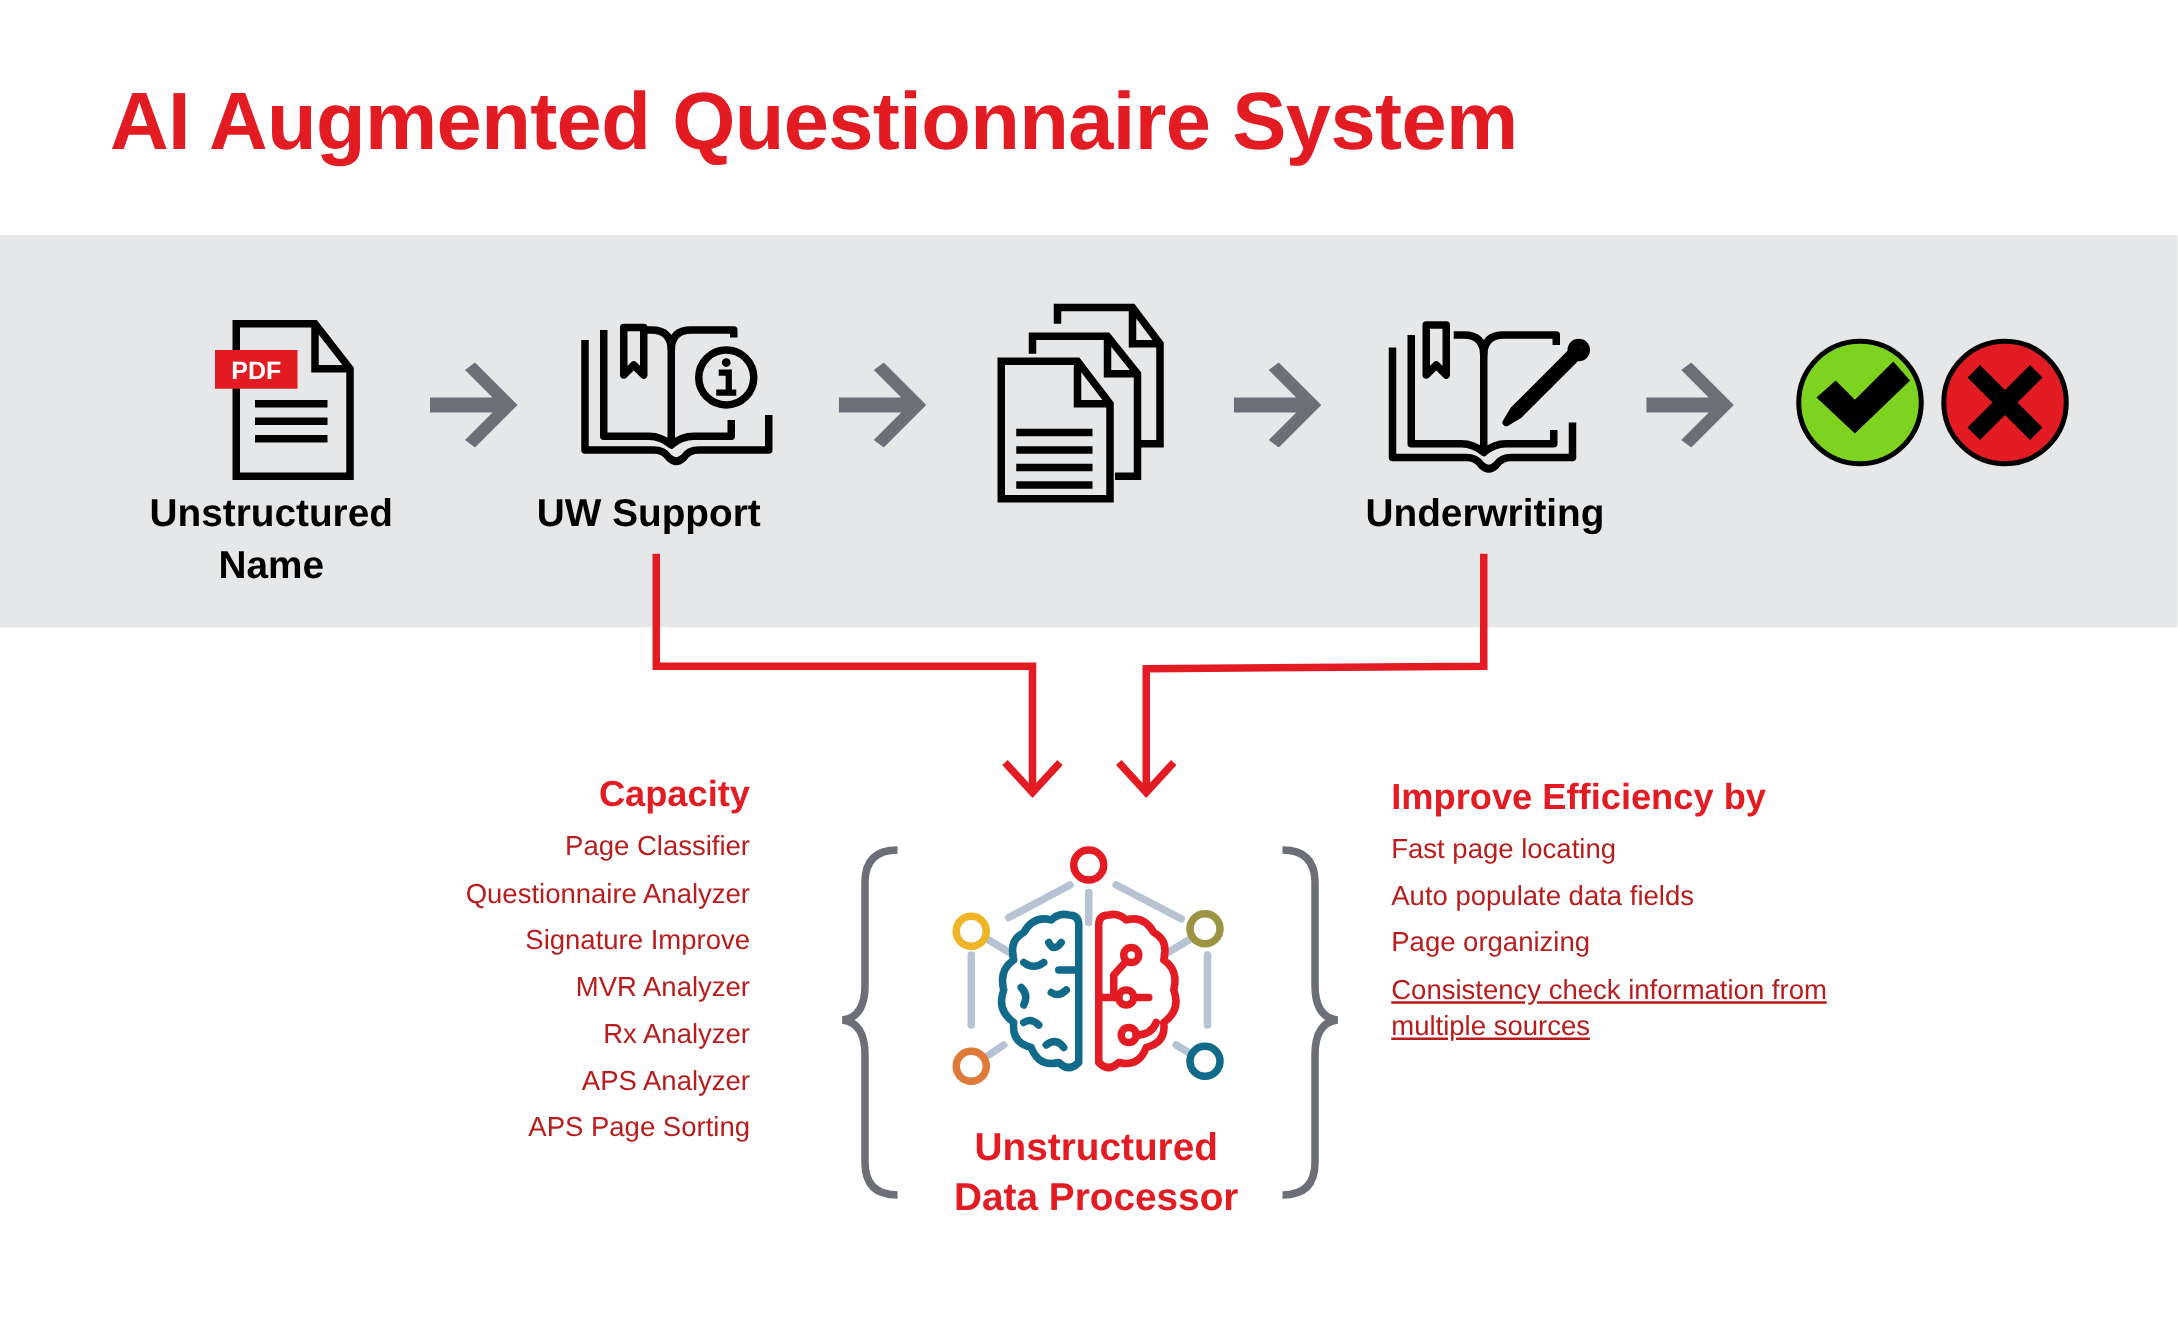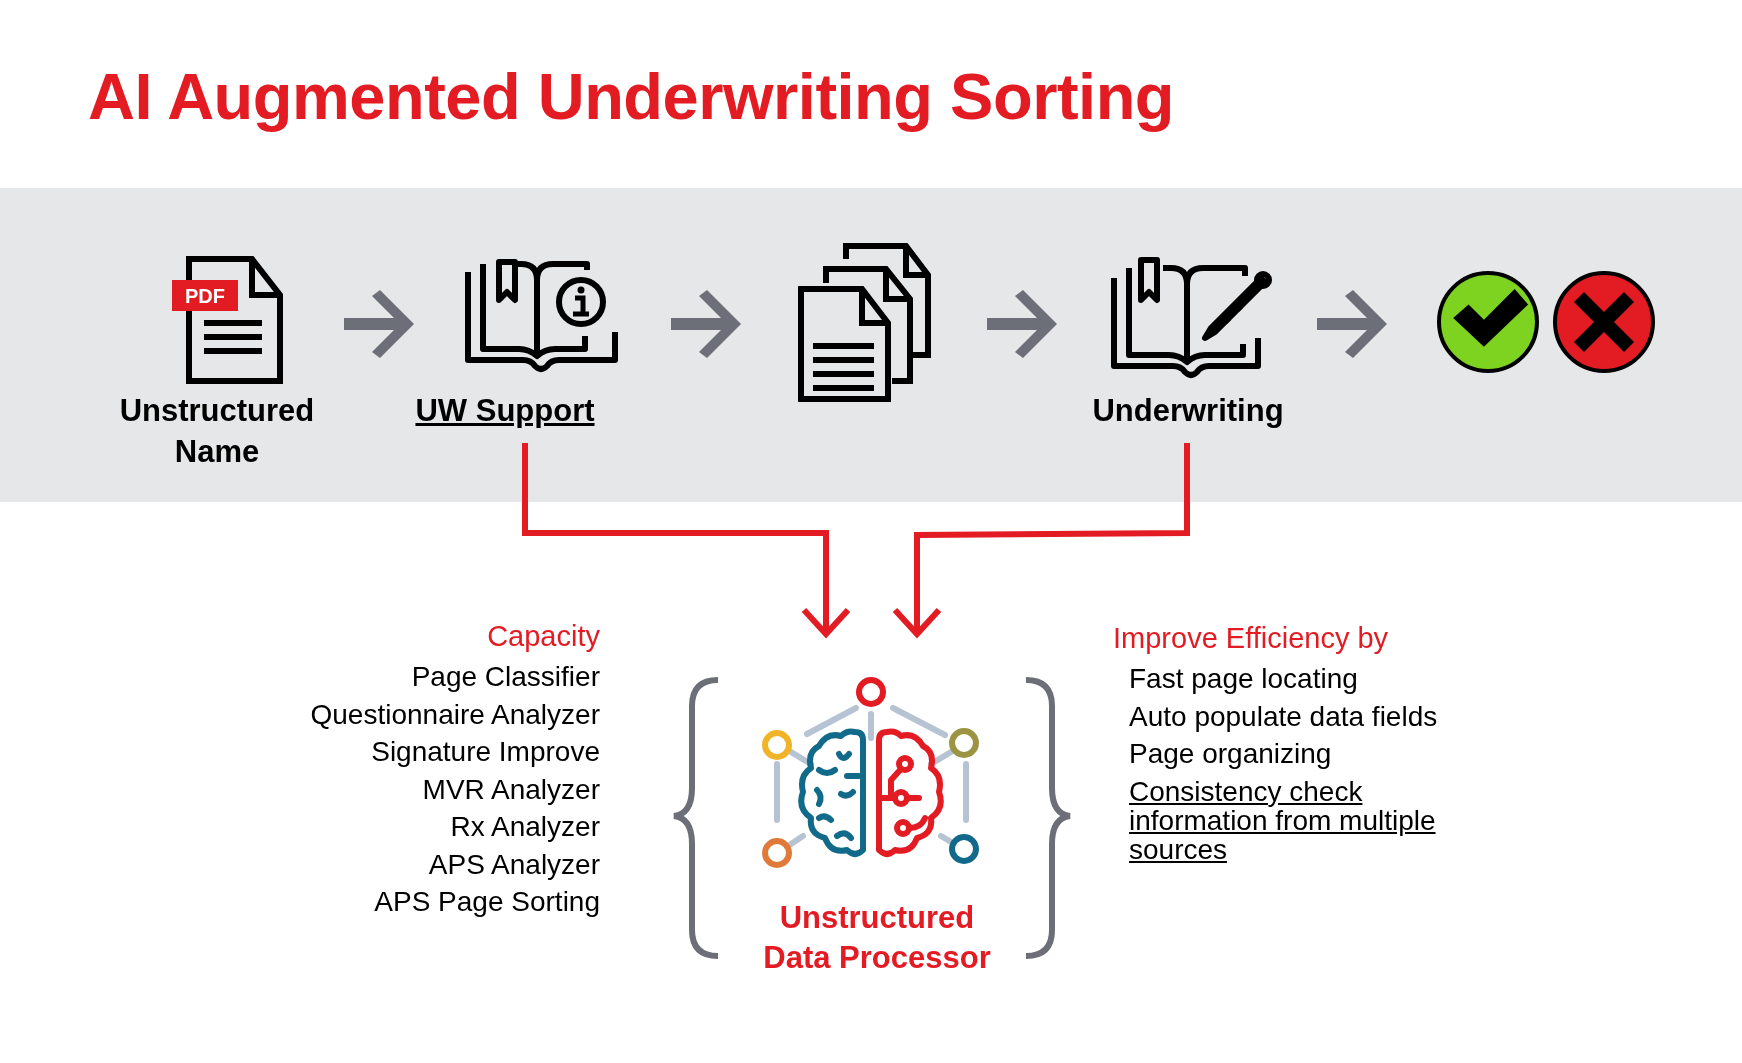--- a/index.html
+++ b/index.html
@@ -4,30 +4,30 @@
 <style>
   html, body { margin:0; padding:0; }
   body { width:1742px; height:1063px; background:#ffffff; position:relative; overflow:hidden;
          font-family:"Liberation Sans", sans-serif; }
   .abs { position:absolute; }
   #title { left:88px; top:64px; font-size:65px; font-weight:700; color:#e31b23; letter-spacing:-0.5px; white-space:nowrap; line-height:1; }
   #band { left:0; top:188px; width:1742px; height:314px; background:#e6e7e8; }
   .step-label { font-size:31px; font-weight:700; color:#000; text-align:center; line-height:41px; white-space:nowrap; }
   .flow-arrow { width:72px; height:68px; }
   svg.icon { overflow:visible; }
-  .cap-title { font-size:29px; font-weight:400; color:#e31b23; line-height:1; white-space:nowrap; }
+  .cap-title { font-size:29px; font-weight:700; color:#e31b23; line-height:1; white-space:nowrap; }
   .cap-list { text-align:right; }
-  .cap-item, .eff-item { font-size:28px; color:#000000; line-height:37.5px; white-space:nowrap;margin-left:16px; }
+  .cap-item, .eff-item { font-size:22px; color:#b91c1c; line-height:37.5px; white-space:nowrap; }
   .eff-item.wrap { line-height:29px; white-space:normal; width:360px;text-decoration:underline; }
   #processor-label { font-size:31px; font-weight:700; color:#e31b23; text-align:center; line-height:40px; white-space:nowrap; }
 </style>
 </head>
 <body>
 
-<div id="title" class="abs">AI Augmented Underwriting Sorting</div>
+<div id="title" class="abs">AI Augmented Questionnaire System</div>
 
 <div id="band" class="abs"></div>
 
 <svg class="abs icon" style="left:170px;top:255px;" width="116" height="132" viewBox="0 0 116 132">
   <path d="M19 4 H82 L110 40 V126 H19 Z" fill="none" stroke="#000" stroke-width="6" stroke-linejoin="miter"></path>
   <path d="M82 4 V40 H110" fill="none" stroke="#000" stroke-width="6"></path>
   <line x1="34" y1="68" x2="92" y2="68" stroke="#000" stroke-width="6"></line>
   <line x1="34" y1="82" x2="92" y2="82" stroke="#000" stroke-width="6"></line>
   <line x1="34" y1="96" x2="92" y2="96" stroke="#000" stroke-width="6"></line>
   <rect x="2" y="25" width="66" height="31" fill="#e31b23"></rect>
@@ -47,21 +47,21 @@
     <path d="M3 18 V106 H58 Q66 106 70 112 Q76 118 82 112 Q86 106 94 106 H150 V78"></path>
     <path d="M18 10 V95 H54 Q64 95 72 102 V26 Q72 10 56 10 H52"></path>
     <path d="M72 102 Q80 95 90 95 H120 V82"></path>
     <path d="M72 26 Q72 10 88 10 H122 V16"></path>
     <path d="M34 8 V46 L42 38 L50 46 V8 Z"></path>
     <circle cx="116" cy="48" r="22"></circle>
   </g>
   <circle cx="116" cy="36" r="3.5" fill="#000"></circle>
   <path d="M110 44 H118 V58 M108 60 H124" fill="none" stroke="#000" stroke-width="5"></path>
 </svg>
-<div class="abs step-label" style="left:405px;top:390px;width:200px;text-decoration:underline;">UW Support</div>
+<div class="abs step-label" style="left:419px;top:390px;width:200px;">UW Support</div>
 
 <svg class="abs flow-arrow" style="left:671px;top:290px;" viewBox="0 0 72 68">
   <path d="M0 28 H50 L28 6 L36 0 L70 34 L36 68 L28 62 L50 40 H0 Z" fill="#6d6f78"></path>
 </svg>
 
 <svg class="abs icon" style="left:798px;top:243px;" width="134" height="160" viewBox="0 0 134 160">
   <g fill="none" stroke="#000" stroke-width="6" stroke-linejoin="miter">
     <path d="M48 16 V3 H108 L130 32 V112 H112"></path>
     <path d="M108 3 V32 H130"></path>
     <path d="M28 40 V26 H88 L112 56 V138 H94"></path>

